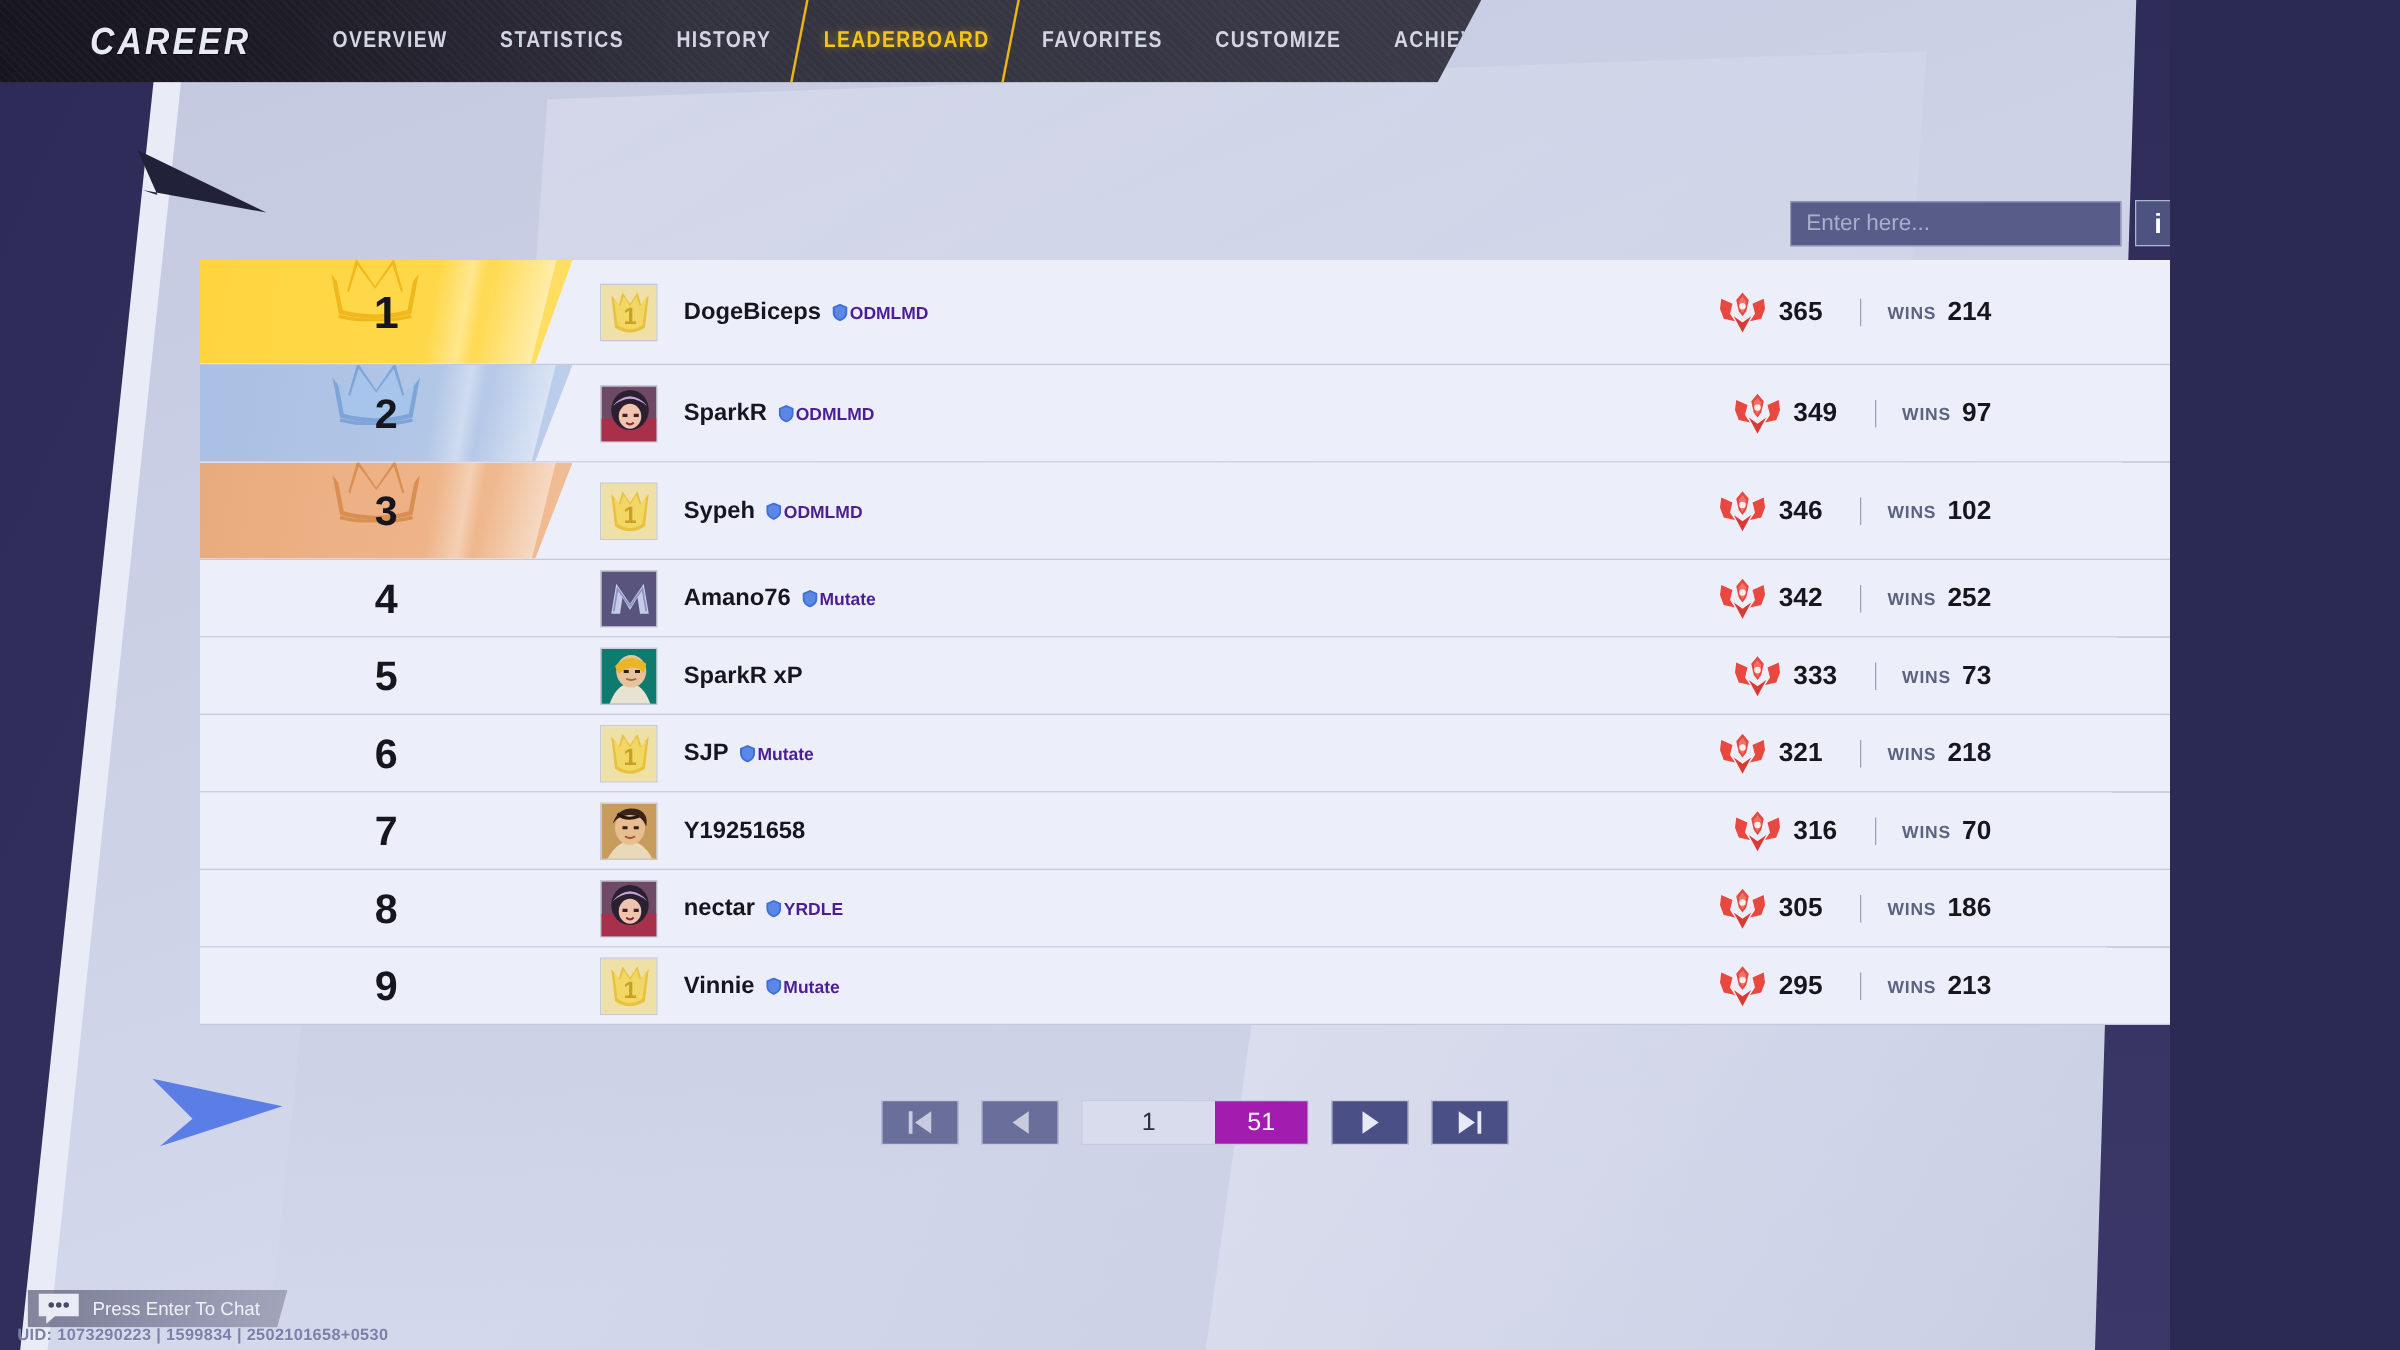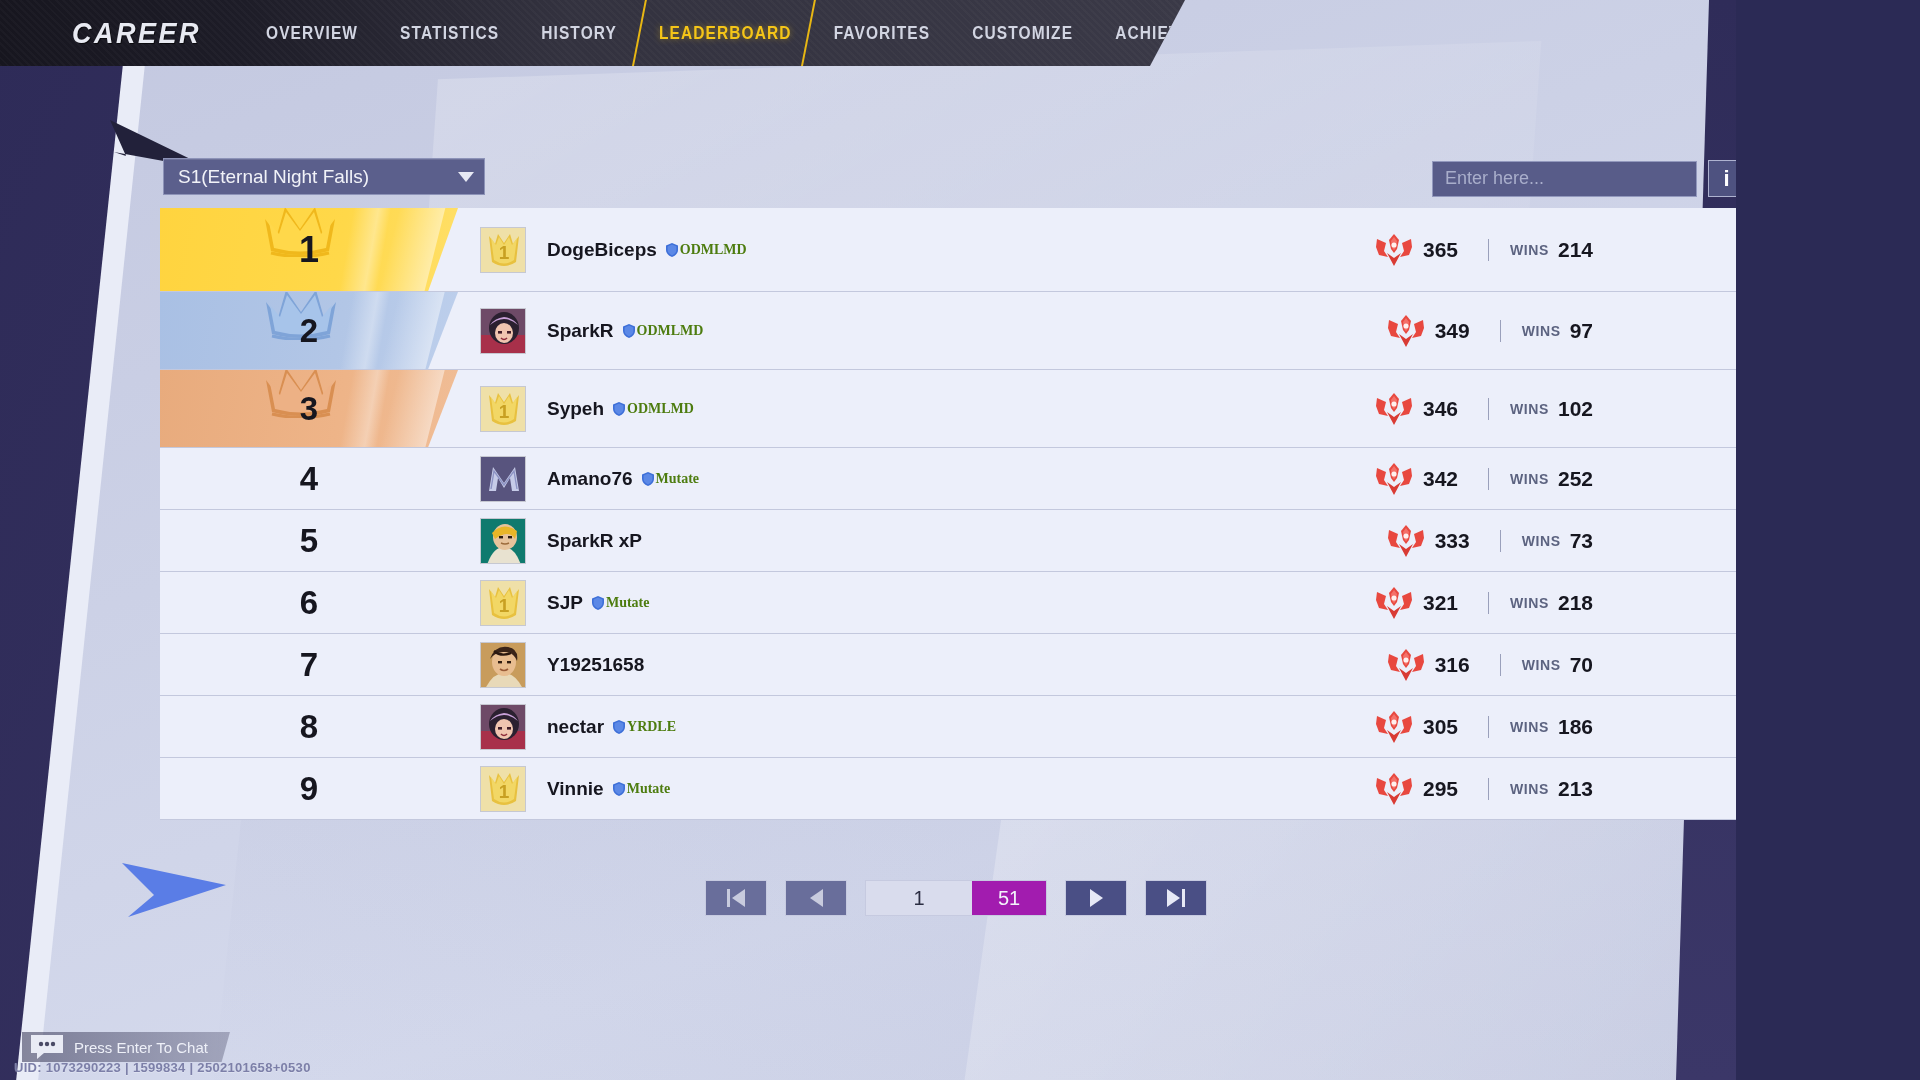--- a/index.html
+++ b/index.html
@@ -188,21 +188,21 @@
     margin-left: 22px; border: 1px solid rgba(0,0,0,.16);
     position: relative; overflow: hidden;
   }
   .player-zone { display: flex; align-items: center; flex: 1; min-width: 0; }
   .player-name {
     margin-left: 21px; font-size: 19px; font-weight: 700; color: #16161f;
     white-space: nowrap;
   }
   .clan {
     display: inline-flex; align-items: center; gap: 2px;
-    margin-left: 9px; font-size: 14px; font-weight: 700; color: #4d7c0f; font-family: Liberation Serif, serif;
+    margin-left: 9px; font-size: 14px; font-weight: 700; color: #4c1d95;
   }
   .clan-shield { width: 12px; height: 14px; flex-shrink: 0; }
 
   .stats-zone { display: flex; align-items: center; margin-right: 170px; }
   .rank-emblem { width: 38px; height: 34px; margin-right: 10px; }
   .score {
     font-size: 21px; font-weight: 700; color: #16161f;
     min-width: 44px; text-align: left;
   }
   .stat-div { width: 1px; height: 22px; background: #9aa0bb; margin: 0 21px; }
@@ -324,24 +324,20 @@
           <span>ACHIEVEMENTS</span>
           <svg class="nav-badge" viewBox="0 0 20 22">
             <path d="M10 0 L3 12 L8 12 L6 22 L17 8 L11 8 Z" fill="#ef4b2c"></path>
             <path d="M10 1 L5 11 L9 11 L7.5 19 L15 8.6 L10.4 8.6 Z" fill="#f2633f"></path>
           </svg>
         </div>
       </div>
   </div>
 
   <div class="filters">
-    <div class="dropdown dd-season">
-      <span>S1(Eternal Night Falls)</span>
-      <span class="dd-caret"></span>
-    </div>
   </div>
 
   <div class="search-wrap">
     <input class="search-input" type="text" placeholder="Enter here..." style="">
     <div class="info-btn">i</div>
   </div>
 
   <div class="board">
       <div class="row r1">
         <div class="rank-zone">

